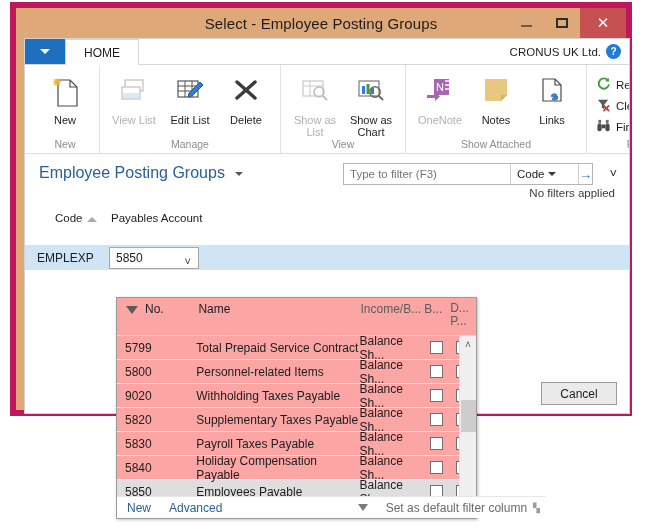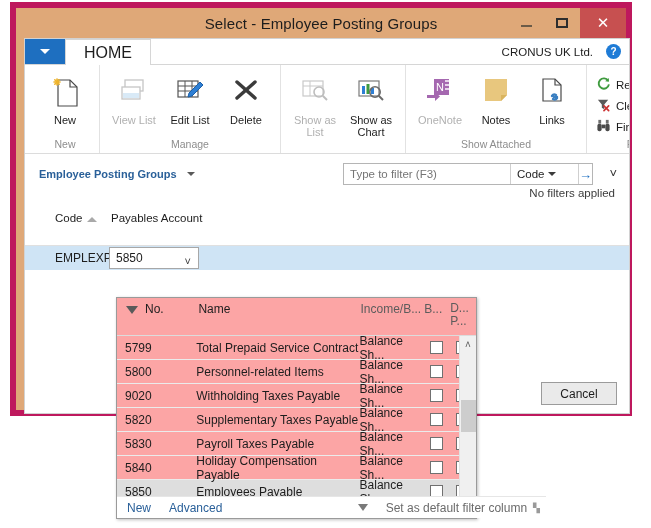--- a/index.html
+++ b/index.html
@@ -82,33 +82,33 @@
   .app-btn .caret {
     width: 0; height: 0;
     border-left: 5px solid transparent;
     border-right: 5px solid transparent;
     border-top: 5px solid #ffffff;
   }
   .tab-home {
     height: 26px;
     padding: 0 18px;
     display:flex; align-items:center;
-    font-size: 16px;
+    font-size: 12px;
     color: #1d1d1d;
     background: #fff;
     border-left: 1px solid #d6d6d6;
     border-right: 1px solid #d6d6d6;
     border-top: 1px solid #d6d6d6;
     position: relative;
     top: 1px;
     margin-top: 34px;
   }
   .company {
     position: absolute; right: 8px; top: 5px;
-    display: flex; align-items: center; gap: 13px;
+    display: flex; align-items: center; gap: 5px;
     font-size: 11.5px; color: #1d1d1d;
   }
   .help-icon {
     width: 15px; height: 15px; border-radius: 50%;
     background: #1e7bd6; color: #fff;
     font-size: 10px; font-weight: bold;
     display:flex; align-items:center; justify-content:center;
   }
 
   .ribbon {
@@ -153,21 +153,21 @@
   .small-col { display:flex; flex-direction: column; padding-top: 4px; width: 92px;}
 
   
   .page-head {
     position: relative;
     height: 54px;
     background: #fff;
     padding: 10px 10px 0 14px;
   }
   .page-title {
-    font-size: 11px; color: #2a6099; font-weight: 700;
+    font-size: 16px; color: #2a6099; font-weight: 400;
     display: inline-block;
   }
   .page-title-caret {
     display:inline-block; margin-left: 6px;
     width: 0; height: 0;
     border-left: 4px solid transparent;
     border-right: 4px solid transparent;
     border-top: 4px solid #5a5a5a;
     vertical-align: middle;
   }
@@ -236,21 +236,21 @@
   }
   .gh-pay { width: 120px; padding-left: 8px; line-height: 13px; }
   .grid-row {
     height: 24px;
     display: flex;
     align-items: center;
     background: #cfe4f5;
     font-size: 12px;
     color: #1d1d1d;
   }
-  .cell-code { width: 108px; padding-left: 30px; }
+  .cell-code { width: 108px; padding-left: 12px; }
   .cell-pay {
     width: 90px; height: 22px; background: #fff;
     border: 1px solid #a7a7a7;
     display: flex; align-items: center;
     padding-left: 6px; font-size: 12px;
     position: relative;
     margin-left: -24px;
   }
   .cell-pay .dd {
     position: absolute; right: 7px; top: 7px; color: #3a3a3a; font-size: 11px;
@@ -473,20 +473,21 @@
                   <rect x="8" y="11" width="3" height="8" fill="#2e7fd4"></rect>
                   <rect x="12.5" y="9" width="3" height="10" fill="#3f9b3f"></rect>
                   <rect x="17" y="13" width="3" height="6" fill="#2e7fd4"></rect>
                   <circle cx="21" cy="17" r="5.2" fill="none" stroke="#6a6a6a" stroke-width="1.6"></circle>
                   <line x1="25" y1="21" x2="29" y2="25" stroke="#6a6a6a" stroke-width="2"></line>
                 </svg>
               </span>
               <span class="lbl">Show as Chart</span>
             </div>
           </div>
+          <div class="rgroup-label">View</div>
         </div>
 
         <div class="rgroup">
           <div class="rgroup-items">
             <div class="rbtn dim">
               <span class="glyph">
                 <svg width="34" height="34" viewBox="0 0 34 34">
                   <rect x="11" y="4" width="15" height="16" fill="#a568b0"></rect>
                   <text x="13" y="16" font-size="11" fill="#fff" font-family="Liberation Sans">N</text>
                   <rect x="22" y="5" width="4" height="2" fill="#e6d4ea"></rect>

